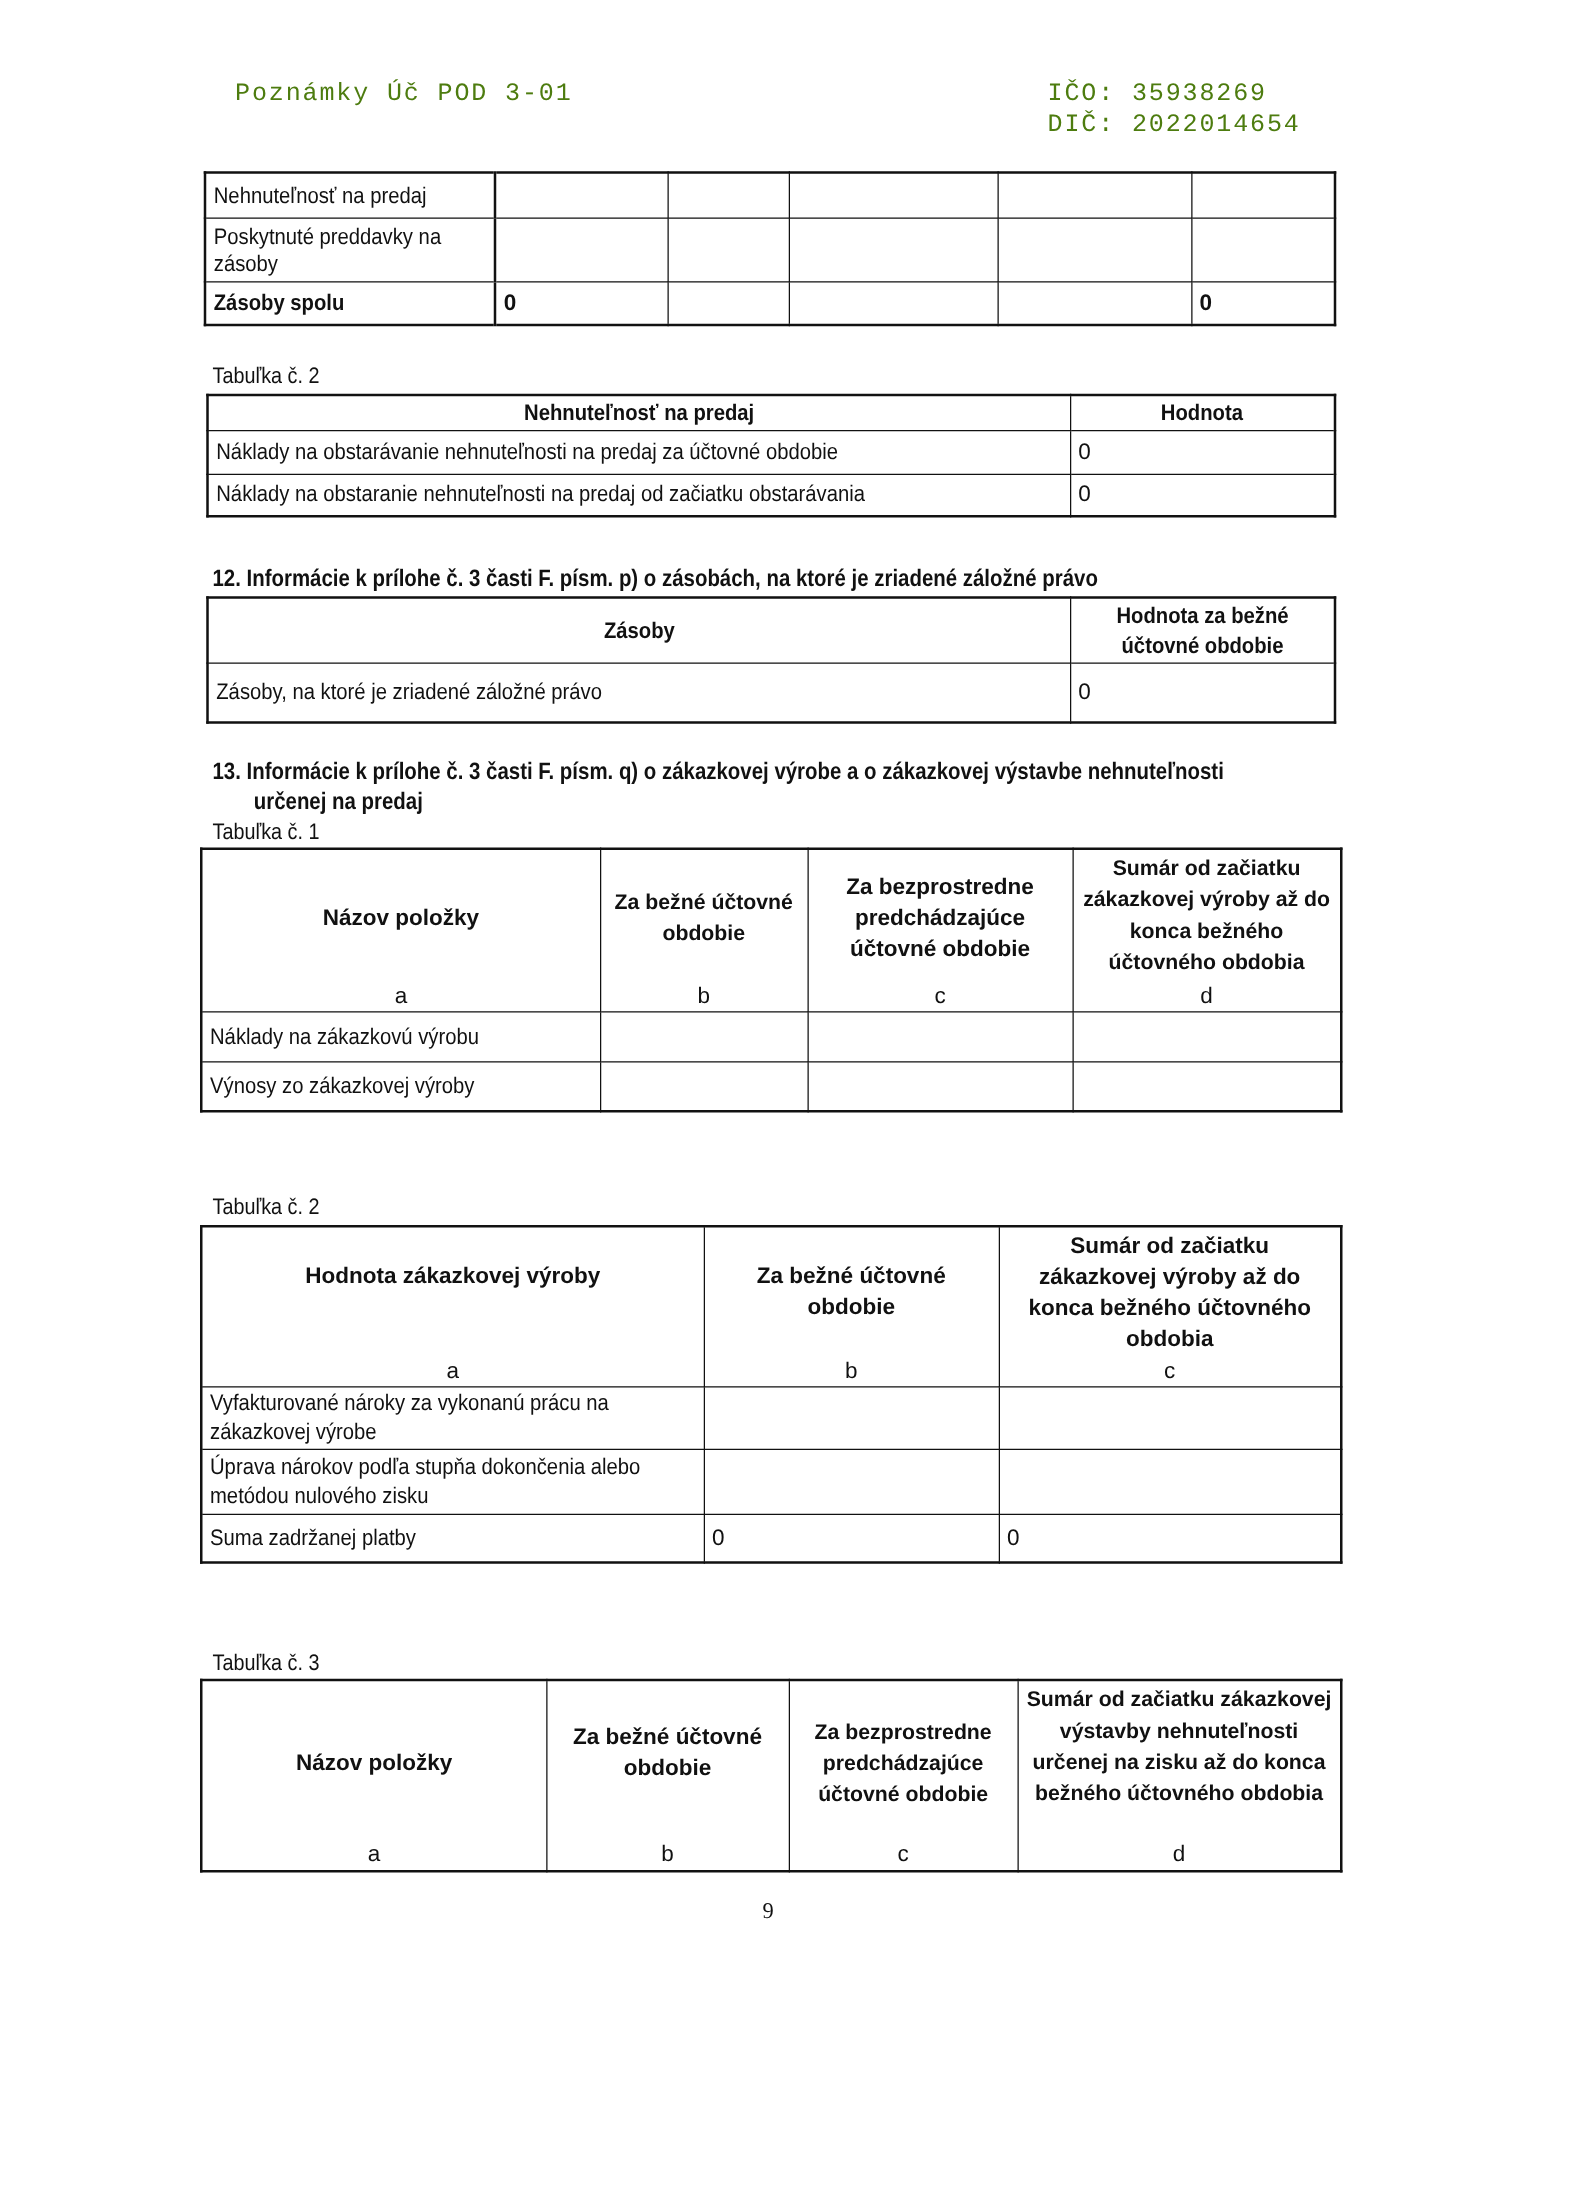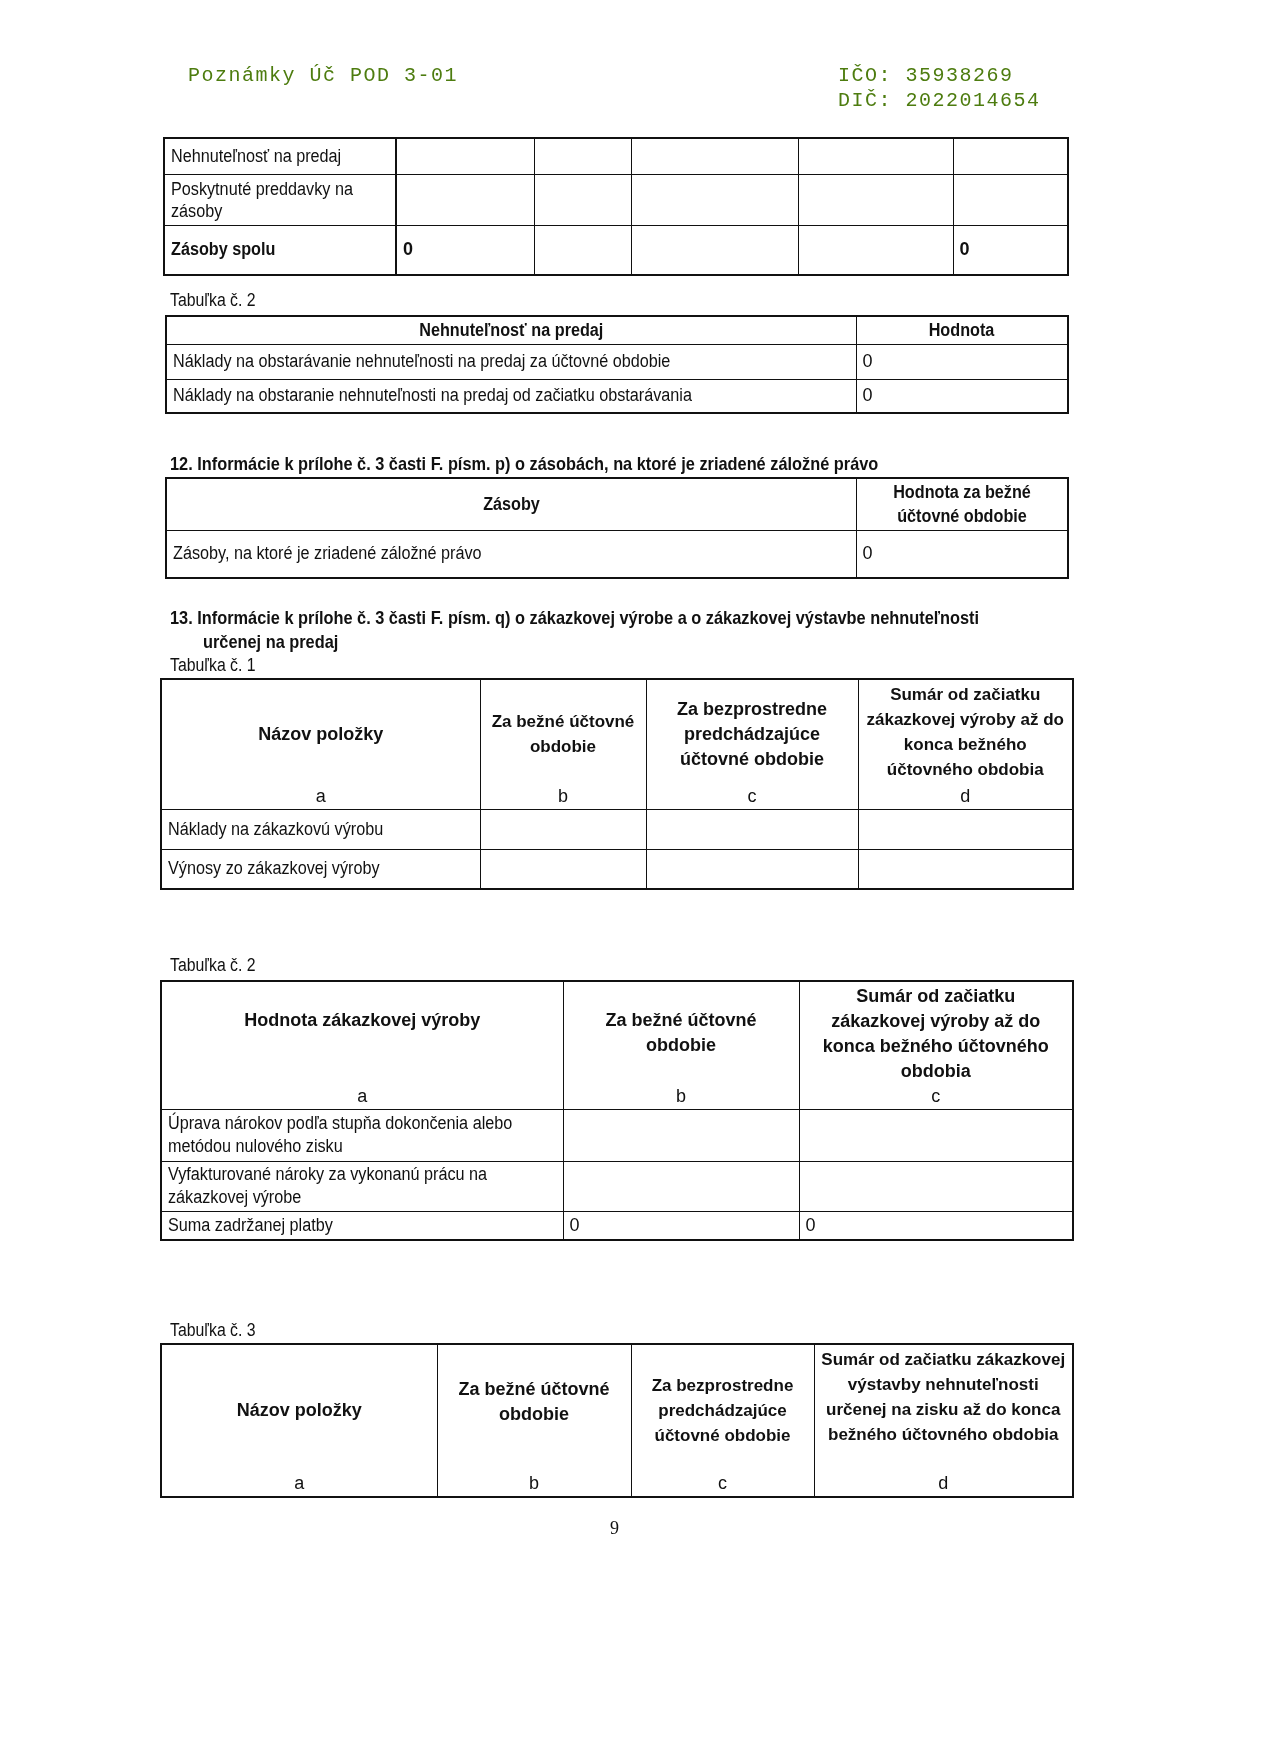--- a/index.html
+++ b/index.html
@@ -47,21 +47,21 @@
     <td></td>
   </tr>
   <tr style="height:51px">
     <td style="line-height:22px; white-space:normal"><span class="narrow" style="white-space:normal; width:250px">Poskytnuté preddavky  na zásoby</span></td>
     <td style="border-left:2.5px solid #111"></td>
     <td></td>
     <td class="dash"></td>
     <td class="dash"></td>
     <td></td>
   </tr>
-  <tr style="height:50px">
+  <tr style="height:35px">
     <td class="bold"><span class="narrow">Zásoby spolu</span></td>
     <td class="bold" style="border-left:2.5px solid #111">0</td>
     <td></td>
     <td class="dash"></td>
     <td class="dash"></td>
     <td class="bold">0</td>
   </tr>
 </tbody>
   </table>
 
@@ -165,31 +165,31 @@
         </th>
     <th class="hdr-cell" style="vertical-align:top; padding-top:26px">
           <span class="hdr-text" style="padding:0 30px">Za bežné účtovné obdobie</span>
           <span class="letter">b</span>
         </th>
     <th class="hdr-cell" style="vertical-align:top; padding-top:2px">
           <span class="hdr-text" style="padding:0 14px">Sumár od začiatku zákazkovej výroby až do konca bežného účtovného obdobia</span>
           <span class="letter">c</span>
         </th>
   </tr>
+  <tr style="height:50px">
+    <td style="line-height:23px"><span class="narrow" style="white-space:normal; width:420px">Vyfakturované nároky za vykonanú prácu na zákazkovej výrobe</span></td>
+    <td></td>
+    <td></td>
+  </tr>
   <tr style="height:52px">
     <td style="line-height:23px"><span class="narrow" style="white-space:normal; width:420px">Úprava nárokov podľa stupňa dokončenia alebo metódou nulového zisku</span></td>
     <td></td>
     <td></td>
   </tr>
-  <tr style="height:50px">
-    <td style="line-height:23px"><span class="narrow" style="white-space:normal; width:420px">Vyfakturované nároky za vykonanú prácu na zákazkovej výrobe</span></td>
-    <td></td>
-    <td></td>
-  </tr>
-  <tr style="height:29px">
+  <tr style="height:39px">
     <td><span class="narrow">Suma zadržanej platby</span></td>
     <td class="val">0</td>
     <td class="val">0</td>
   </tr>
 </tbody>
   </table>
 
 <div class="abs lbl" style="left:170px; top:1320px;">Tabuľka č. 3</div>
 <table class="t" style="left:160px; top:1343px; width:912px;">
   <colgroup>

